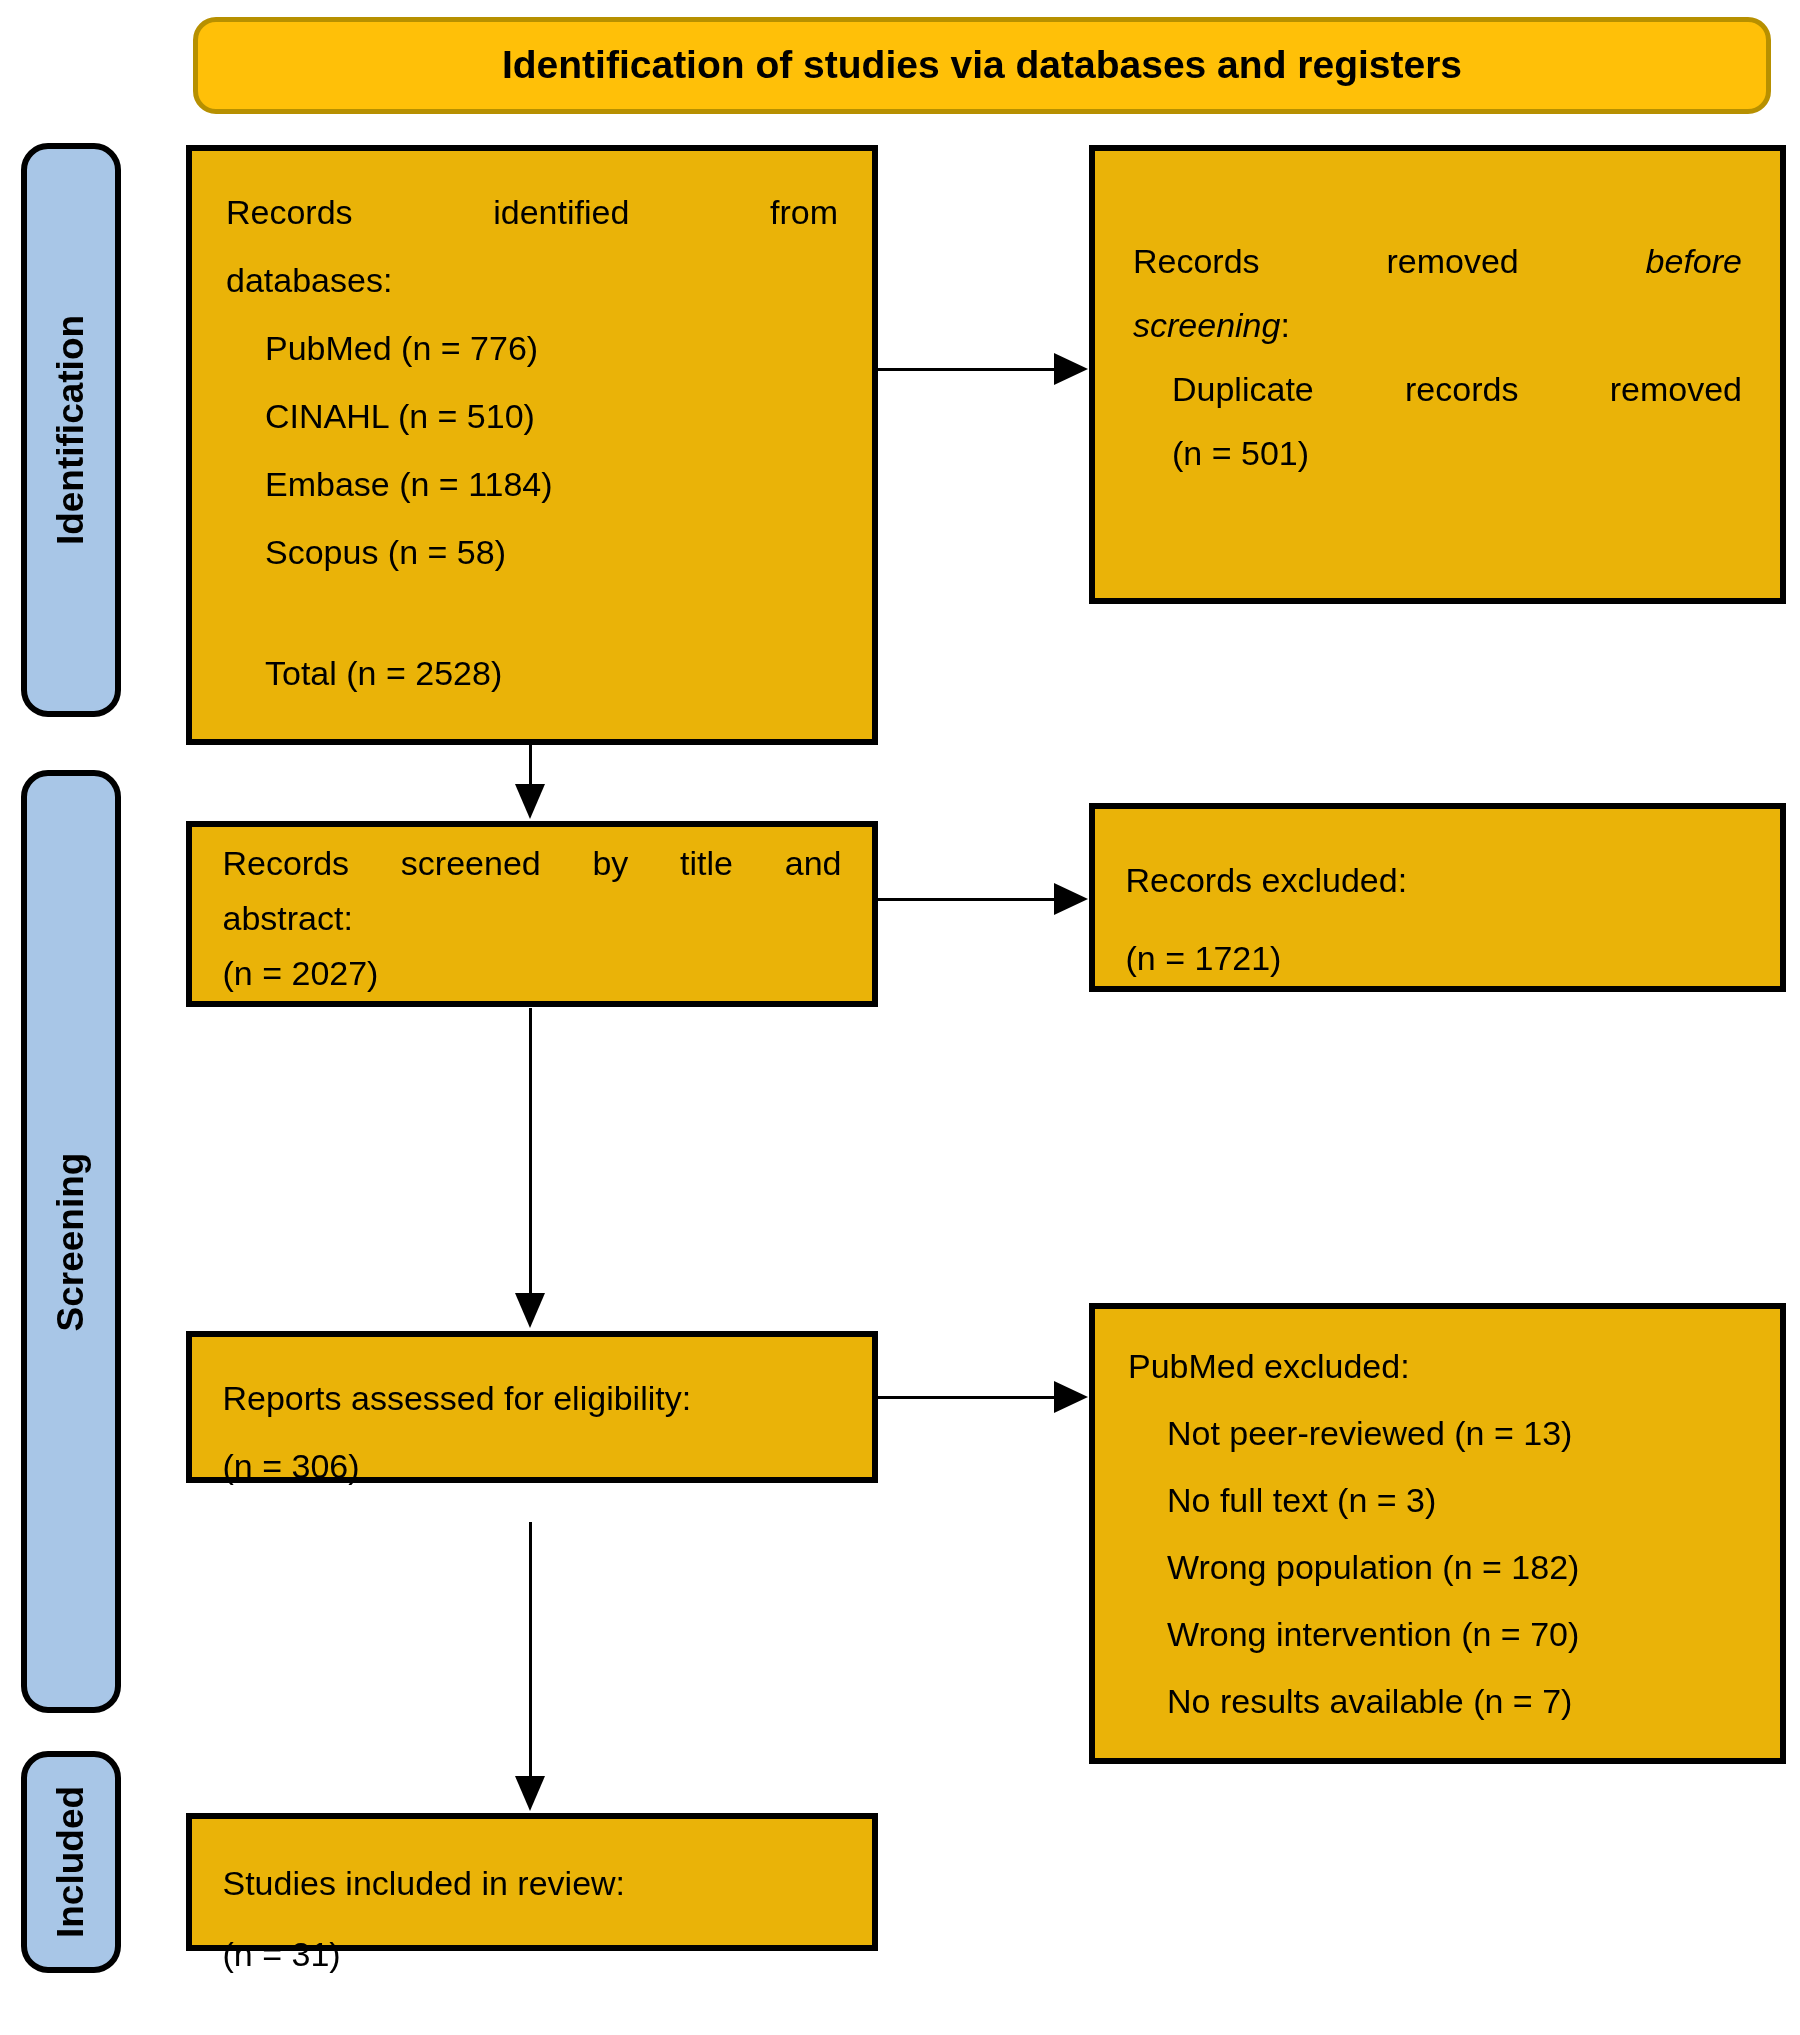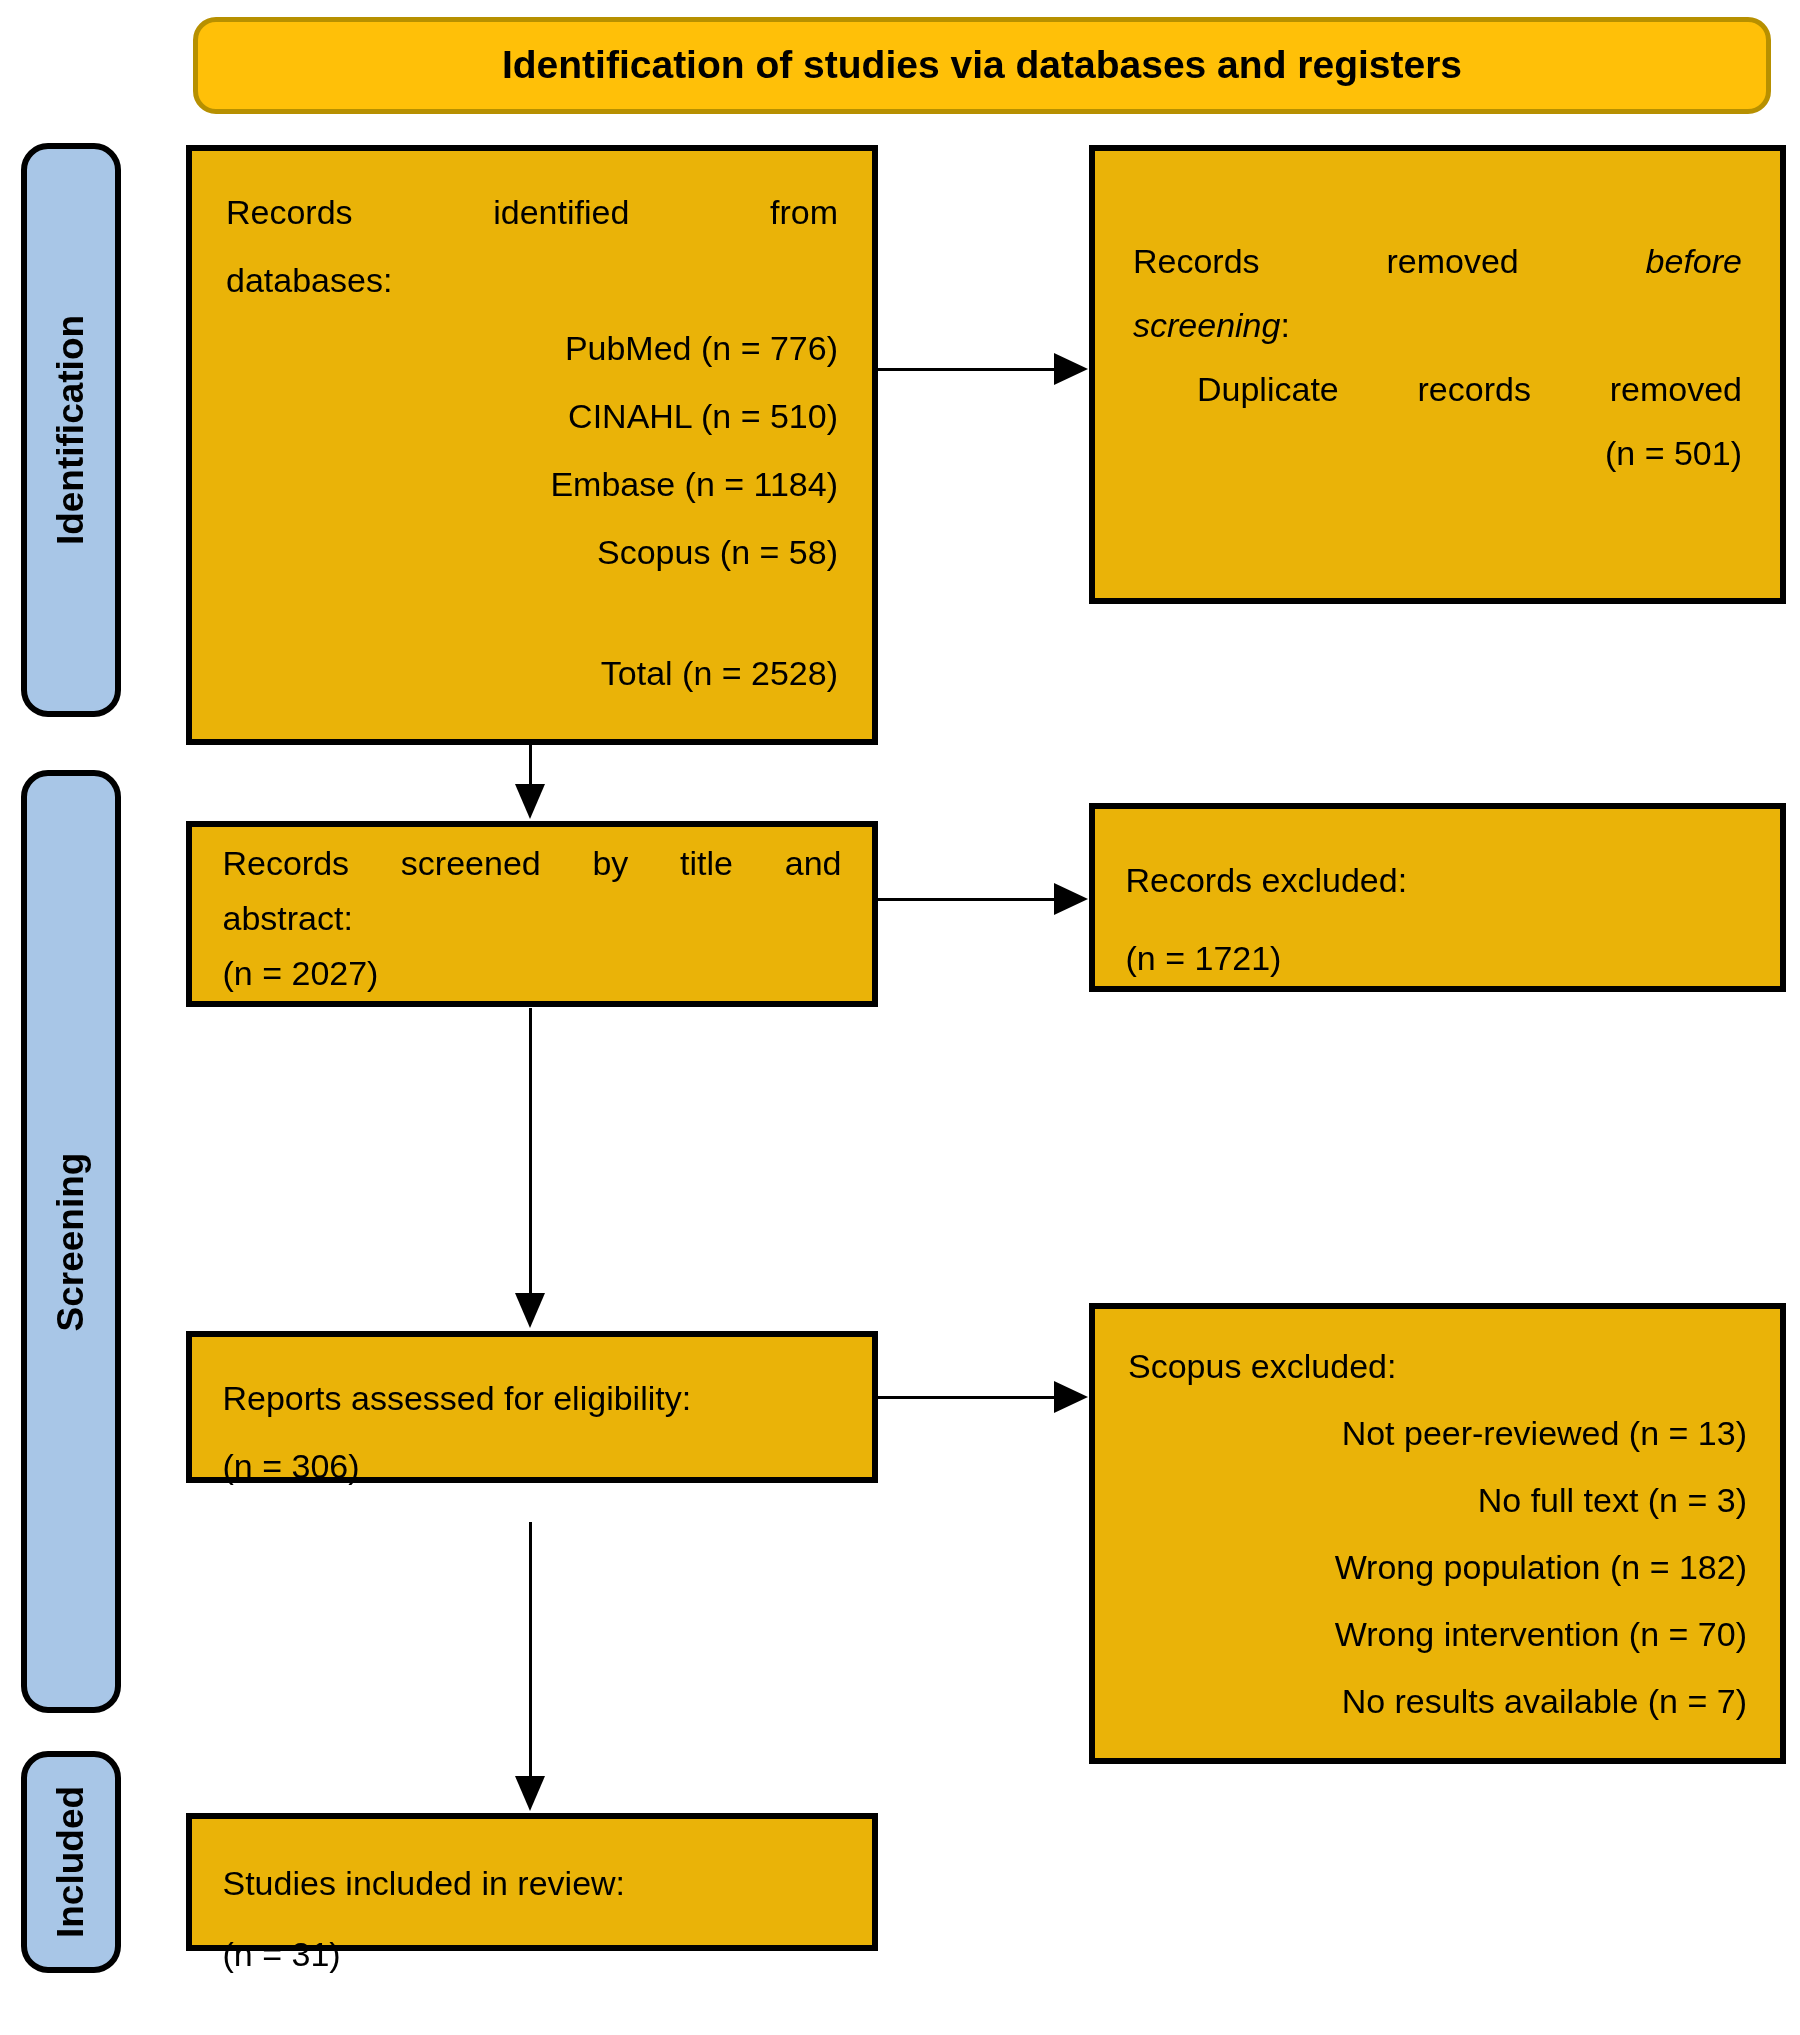--- a/index.html
+++ b/index.html
@@ -35,21 +35,21 @@
   }
   .lcol{left:186px;width:692px;}
   .rcol{left:1089px;width:697px;}
   #box-identified{top:145px;height:600px;padding:27px 34px;line-height:68px;}
   #rbox-removed{top:145px;height:459px;padding:78px 38px 0 38px;line-height:64px;}
   #box-screened{top:821px;height:186px;padding:9px 30.5px;line-height:55px;}
   #rbox-excluded-records{top:803px;height:189px;padding:32px 30.5px;line-height:78px;}
   #box-assessed{top:1331px;height:152px;padding:27px 30.5px;line-height:68px;}
   #rbox-excluded-reports{top:1303px;height:461px;padding:24.4px 33px;line-height:67px;}
   #box-studies{top:1813px;height:138px;padding:29px 30.5px;line-height:71px;}
-  .indent{margin-left:64px;text-align:right;}
+  .indent{margin-left:39px;}
   .spacer{height:53px;}
   .italic{font-style:italic;}
   .jflex{display:flex;justify-content:space-between;}
   
   .vline{position:absolute;width:3.3px;background:#000;}
   .vhead{position:absolute;width:0;height:0;border-left:15.5px solid transparent;border-right:15.5px solid transparent;border-top:35px solid #000;}
   .hline{position:absolute;height:3.3px;background:#000;}
   .hhead{position:absolute;width:0;height:0;border-top:16.6px solid transparent;border-bottom:16.6px solid transparent;border-left:34px solid #000;}
   #varrow1-line{left:529px;top:745px;height:39px;}
   #varrow1-head{left:515px;top:784px;}
@@ -129,21 +129,21 @@
   <div>Records excluded:</div>
   <div>(n = 1721)</div>
 </div>
 
 <div class="fbox lcol" id="box-assessed">
   <div>Reports assessed for eligibility:</div>
   <div>(n = 306)</div>
 </div>
 
 <div class="fbox rcol" id="rbox-excluded-reports">
-  <div>Scopus excluded:</div>
+  <div>PubMed excluded:</div>
   <div class="indent">Not peer-reviewed (n = 13)</div>
   <div class="indent">No full text (n = 3)</div>
   <div class="indent">Wrong population (n = 182)</div>
   <div class="indent">Wrong intervention (n = 70)</div>
   <div class="indent">No results available (n = 7)</div>
 </div>
 
 <div class="fbox lcol" id="box-studies">
   <div>Studies included in review:</div>
   <div>(n = 31)</div>

